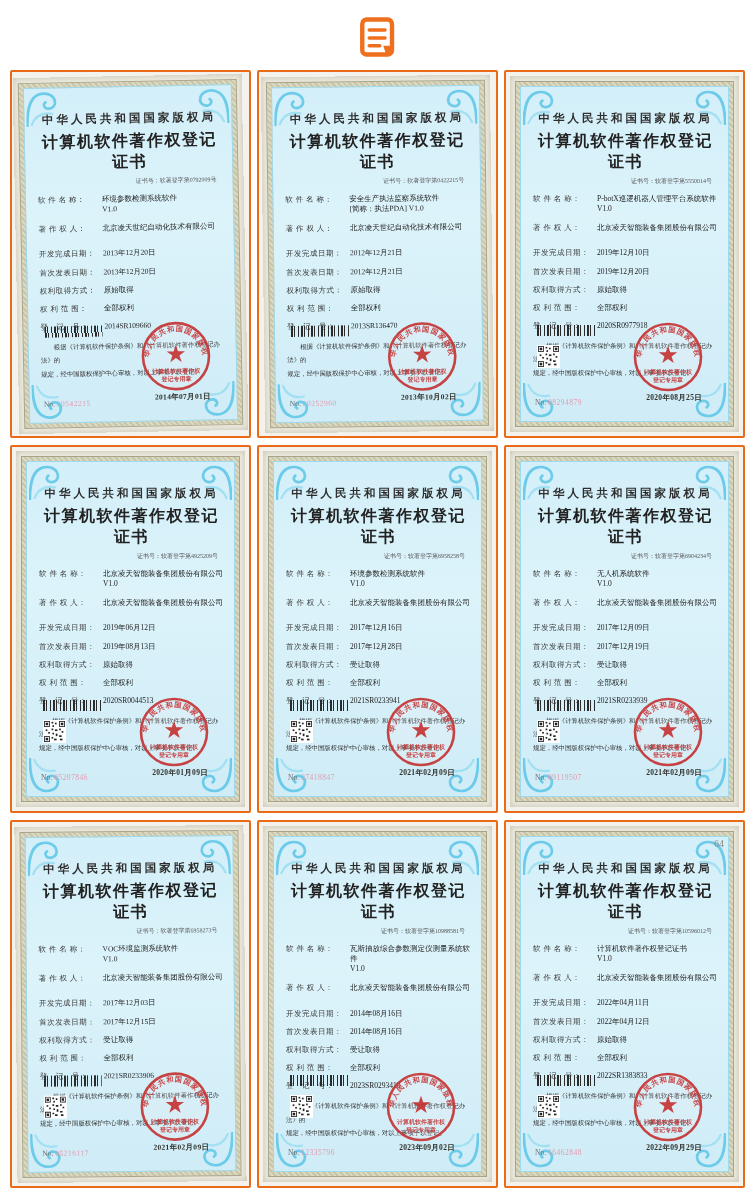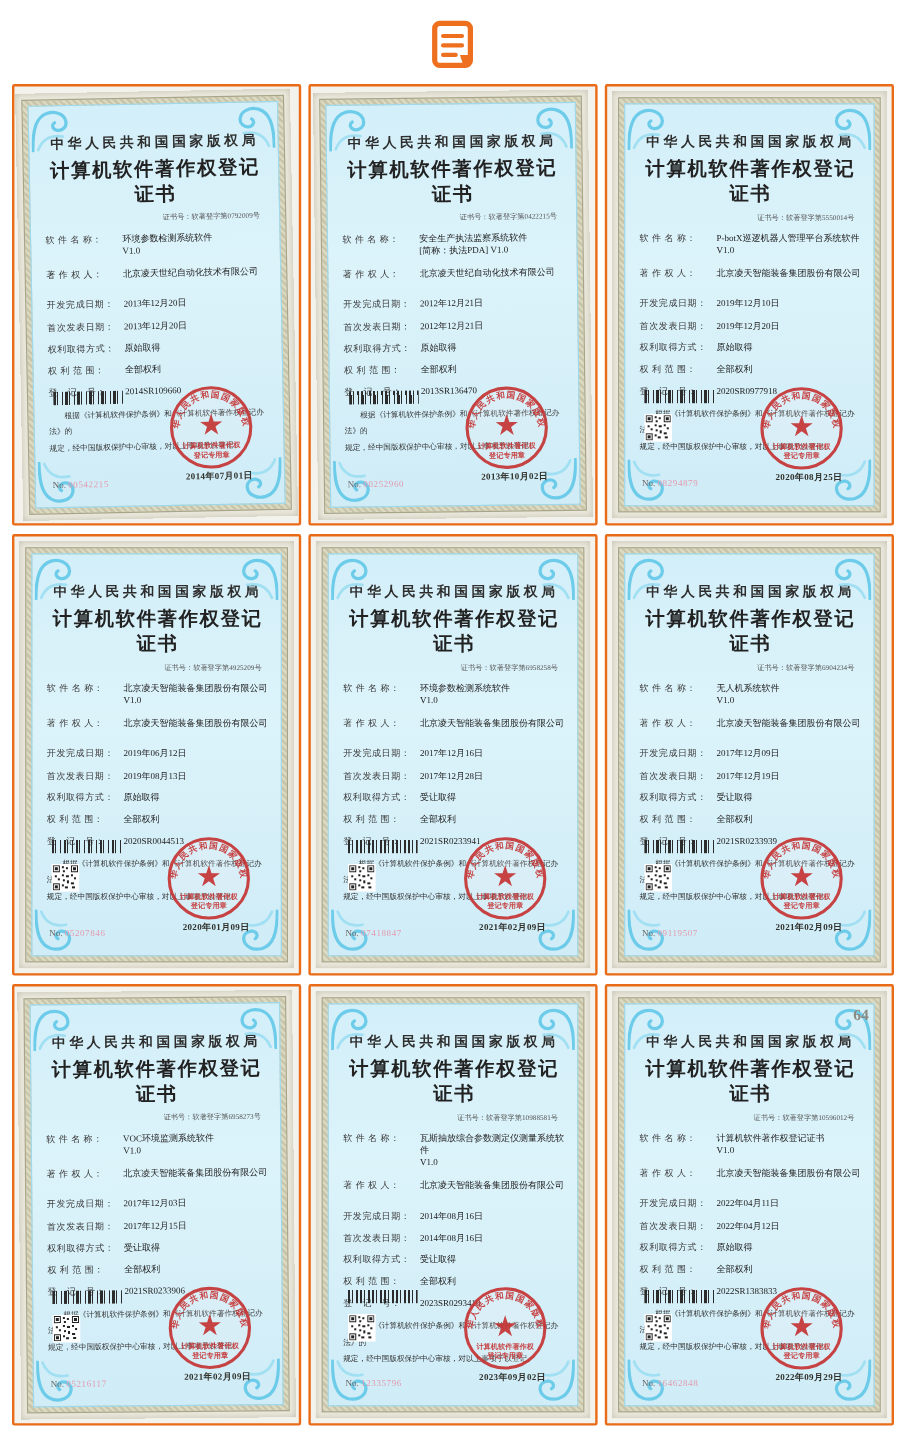--- a/index.html
+++ b/index.html
@@ -36,21 +36,21 @@
   .fl.tl { top:2px; left:2px; }
   .fl.tr { top:2px; right:2px; transform:scaleX(-1); }
   .fl.bl { bottom:2px; left:2px; transform:scaleY(-1); }
   .fl.br { bottom:2px; right:2px; transform:scale(-1,-1); }
 
   .authority { text-align:center; font-weight:bold; font-size:11.5px; letter-spacing:3px;
                color:#2e2e2e; margin-top:4px; }
   .cert-title { text-align:center; font-weight:bold; font-size:16px; letter-spacing:1.5px;
                 color:#222; margin-top:5px; }
   .cert-no { text-align:right; font-size:6px; color:#555; margin:4px 6px 8px 0; }
-  .corner-mark { position:absolute; top:1px; right:4px; font-size:13px; color:#8a8a80;font-weight:bold; }
+  .corner-mark { position:absolute; top:1px; right:4px; font-size:10px; color:#8a8a80; }
 
   .frow { display:flex; font-size:7.5px; color:#333; line-height:1.35; margin-bottom:3px; }
   .flabel { flex:0 0 64px; letter-spacing:.5px; color:#3a3a3a; }
   .fval { flex:1; color:#222; }
   .gap-s { height:6px; } .gap-m { height:12px; }
   .date-row { margin-bottom:8px; }
 
   .statement { font-size:6.4px; color:#333; line-height:2.1; margin-top:6px; }
   .statement .l1 { text-indent:13px; }
 

